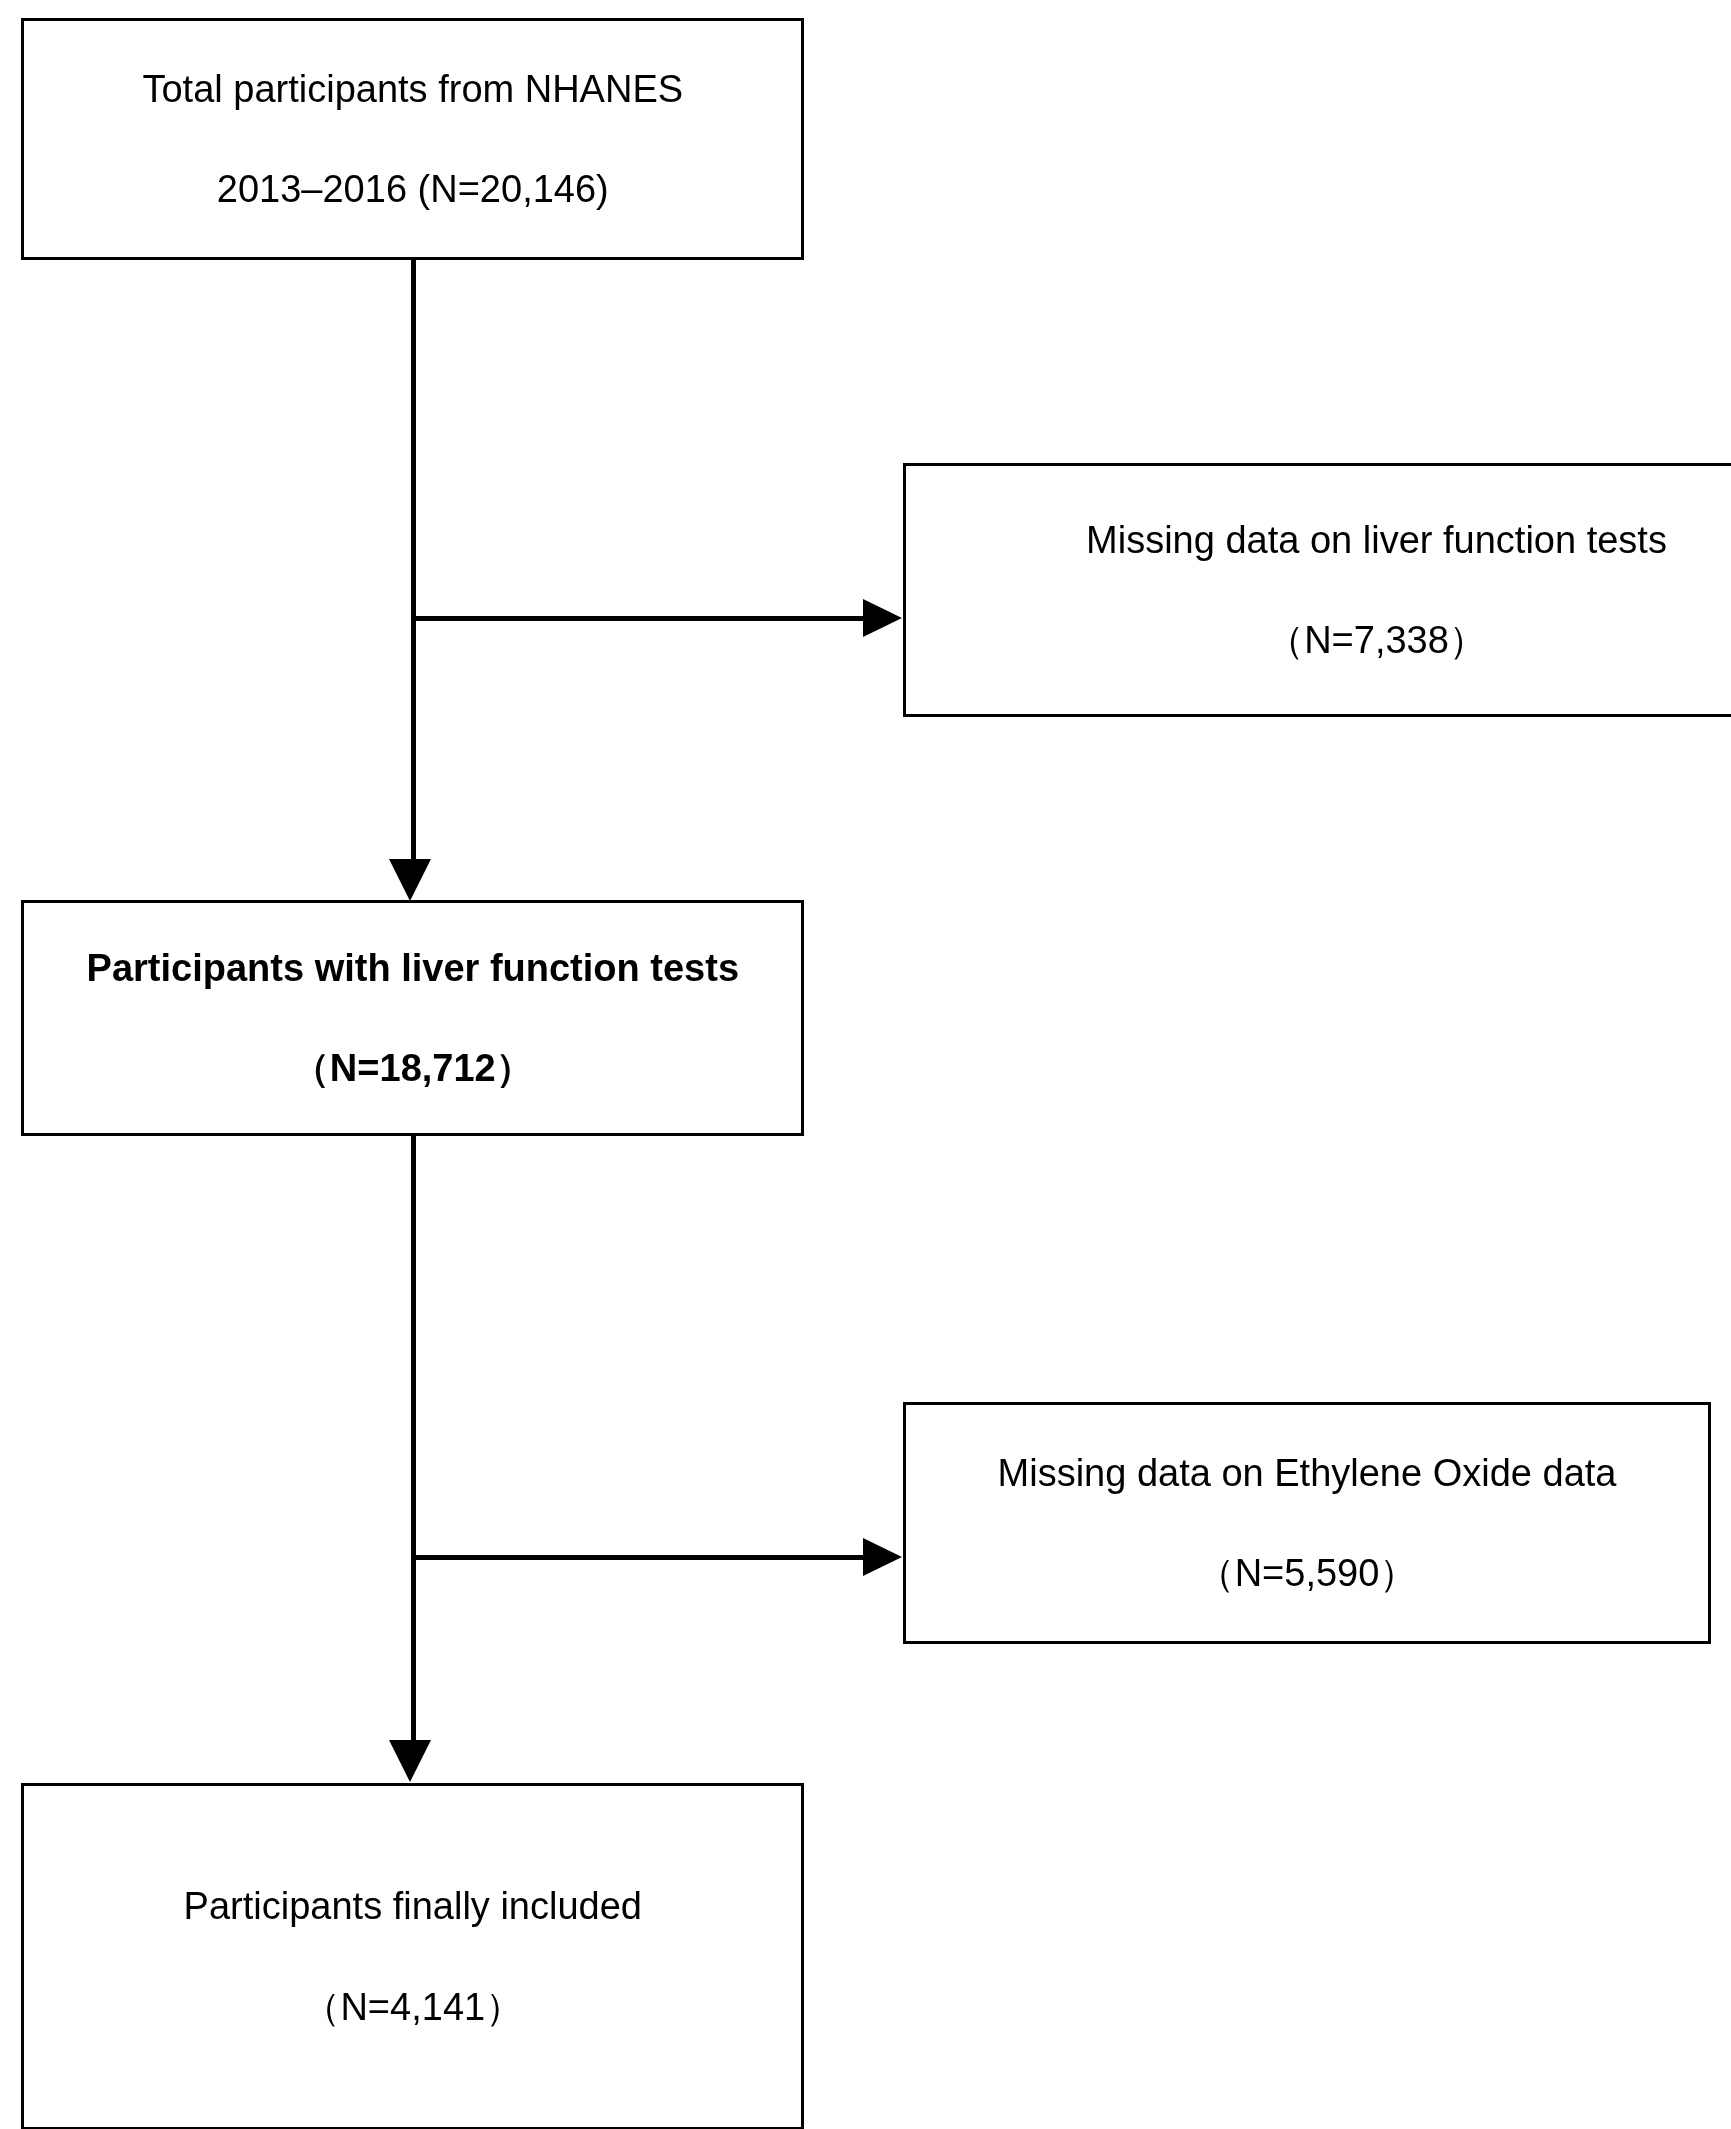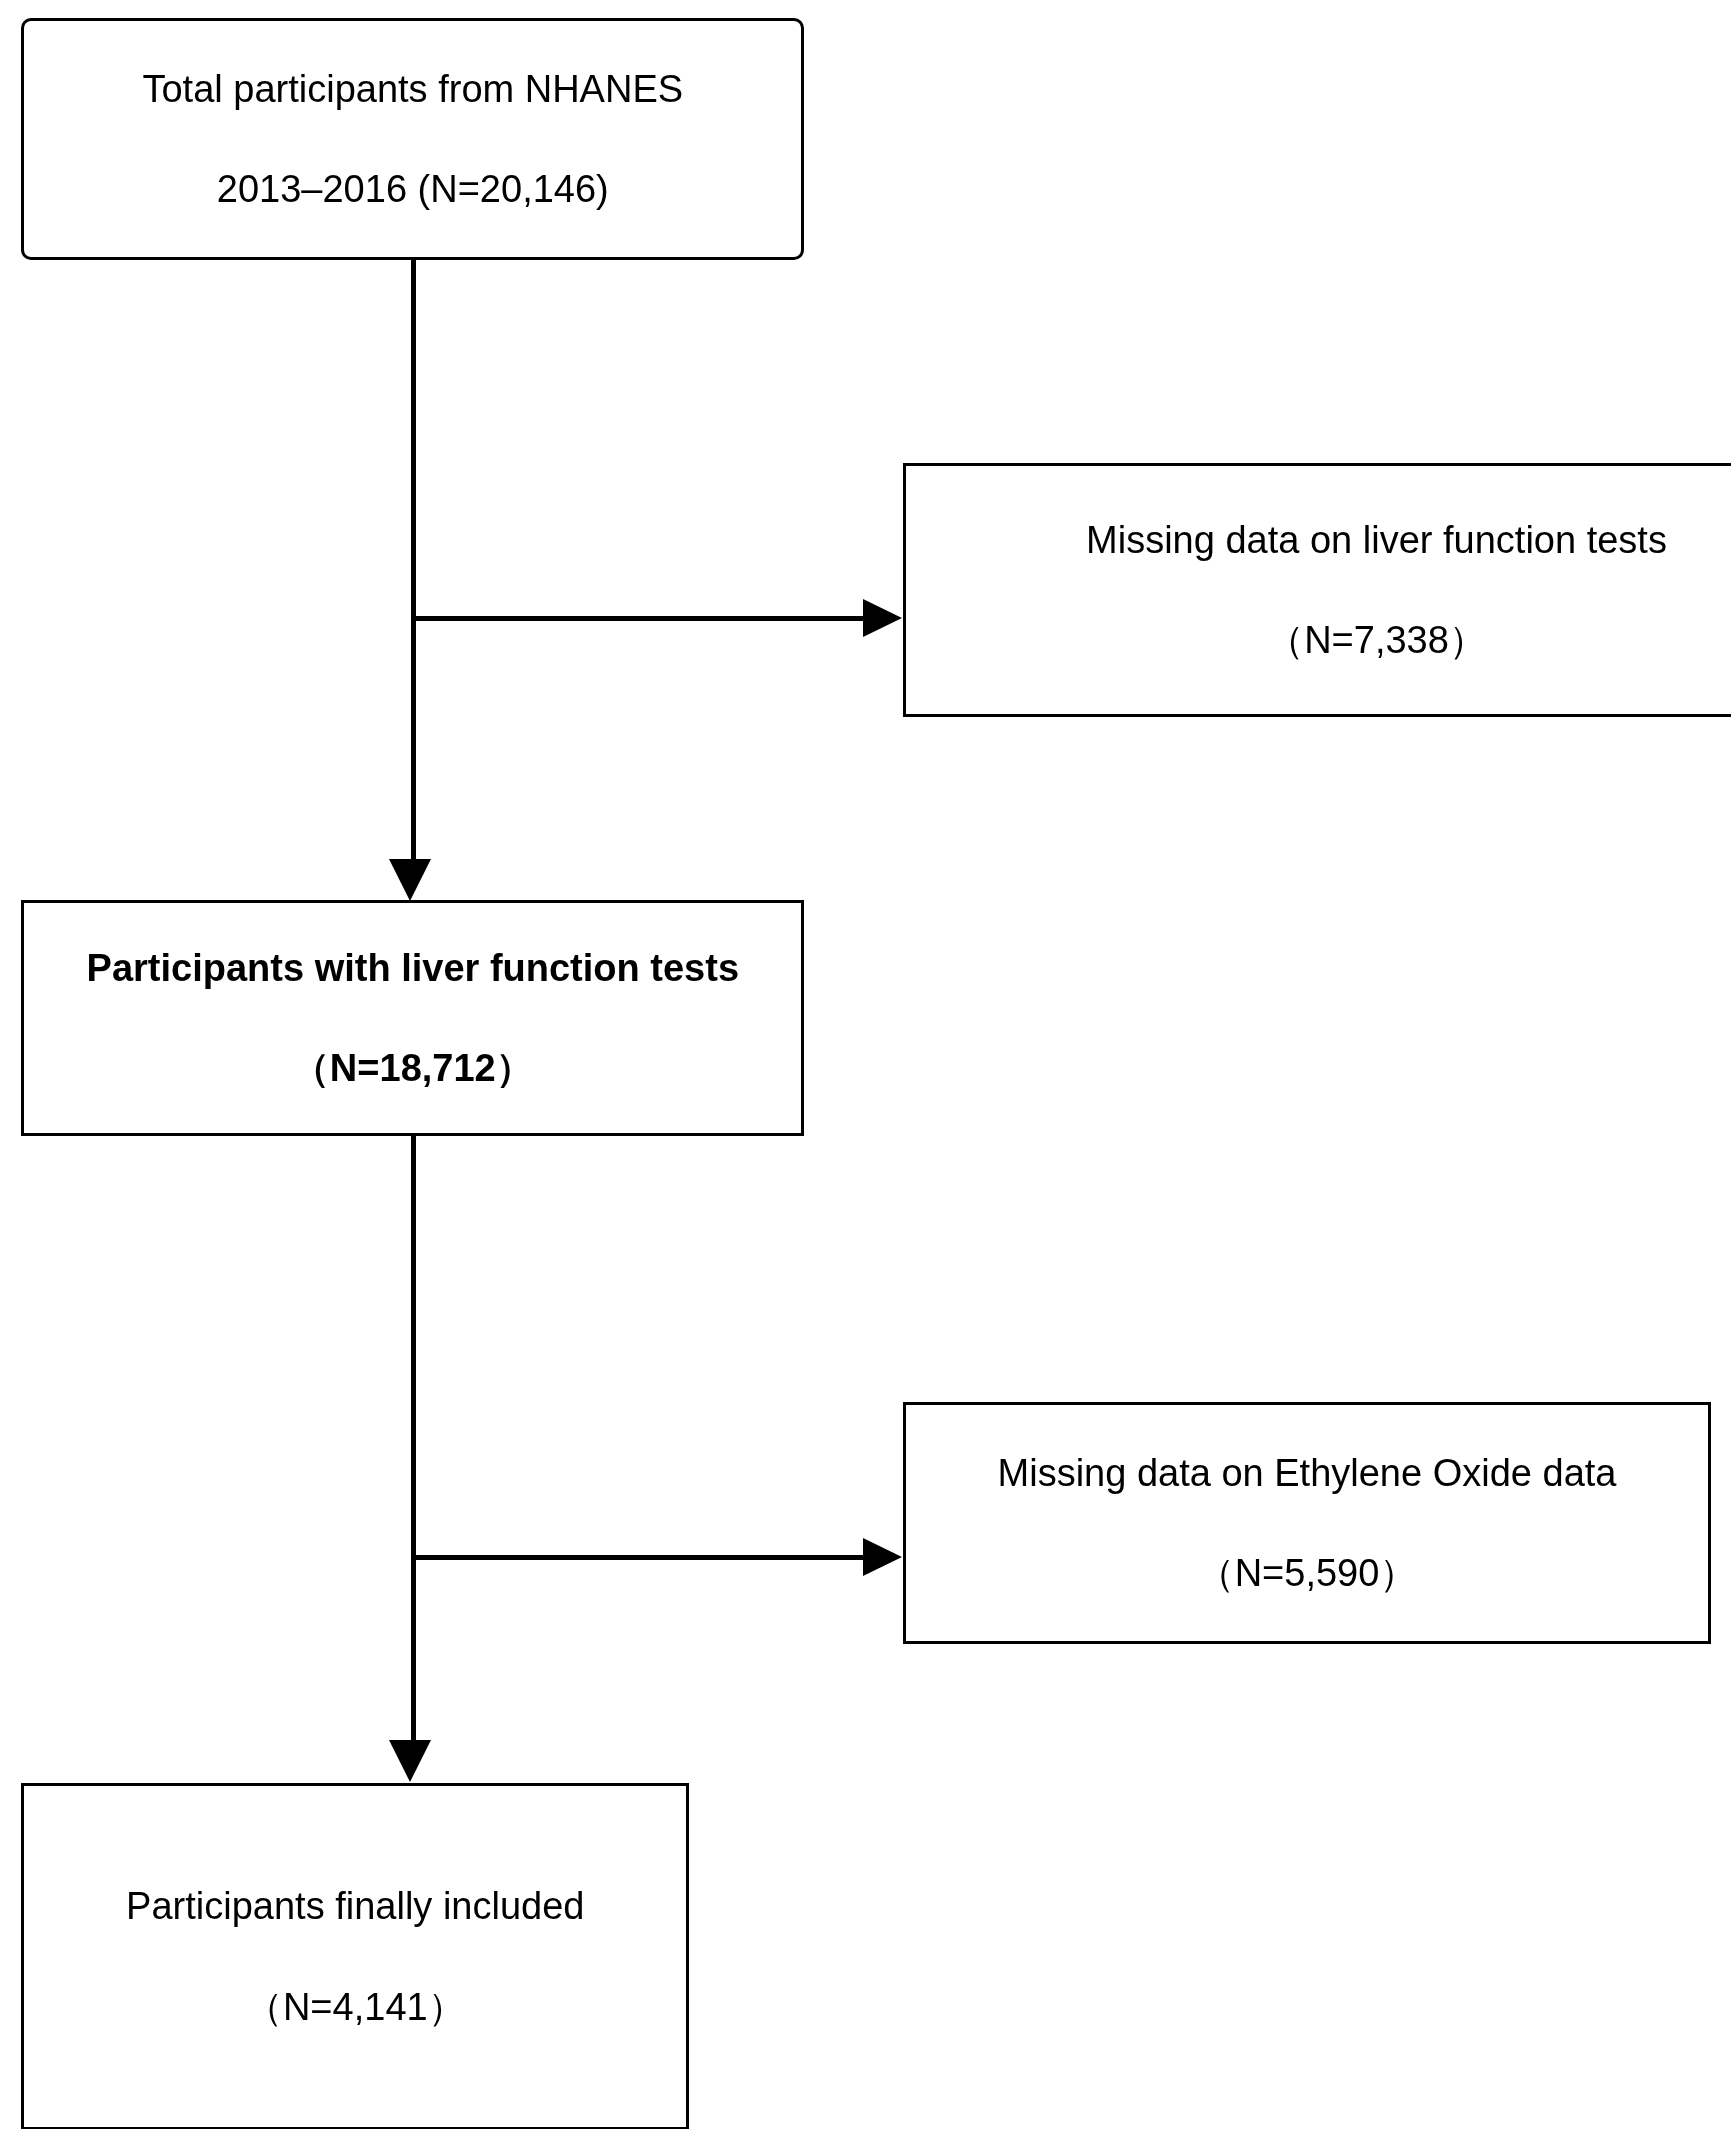--- a/index.html
+++ b/index.html
@@ -35,25 +35,25 @@
     line-height: 1.32;
     letter-spacing: 0px;
     color: #000000;
     white-space: pre-line;
     padding: 0 17px;
   }
   .box-line {
     display: block;
   }
   
-  #box-total        { left: 21.3px;   top: 18px;   width: 783px; height: 242px; border-radius: 10px; }
+  #box-total        { left: 21.3px;   top: 18px;   width: 783px; height: 242px; }
   #box-missing-lft  { left: 903px; top: 463px;  width: 947px; height: 254px; }
   #box-with-lft     { left: 21.3px;   top: 900px; width: 783px; height: 236px; font-weight: bold; }
   #box-missing-eo   { left: 903px; top: 1402px; width: 808px; height: 242px; }
-  #box-final        { left: 21.3px;   top: 1783px; width: 668px; height: 347px; }
+  #box-final        { left: 21.3px;   top: 1783px; width: 783px; height: 347px; }
 
   
   .conn-v {
     position: absolute;
     width: 5px;
     background: #000000;
   }
   .conn-h {
     position: absolute;
     height: 5px;

